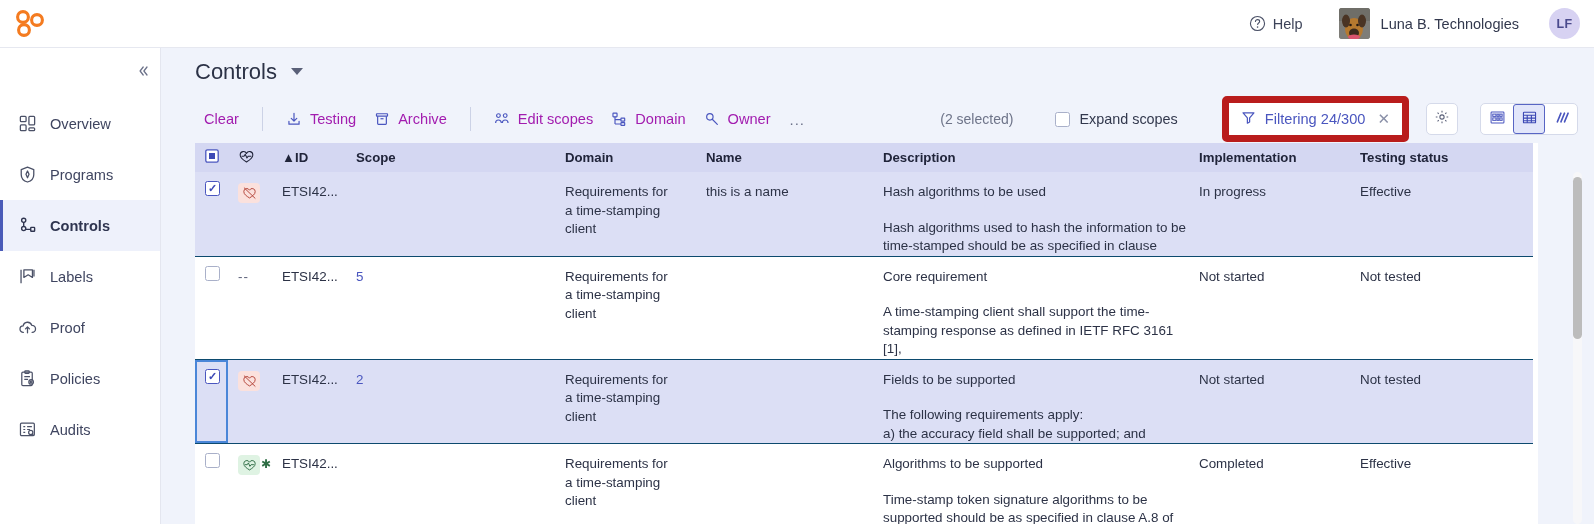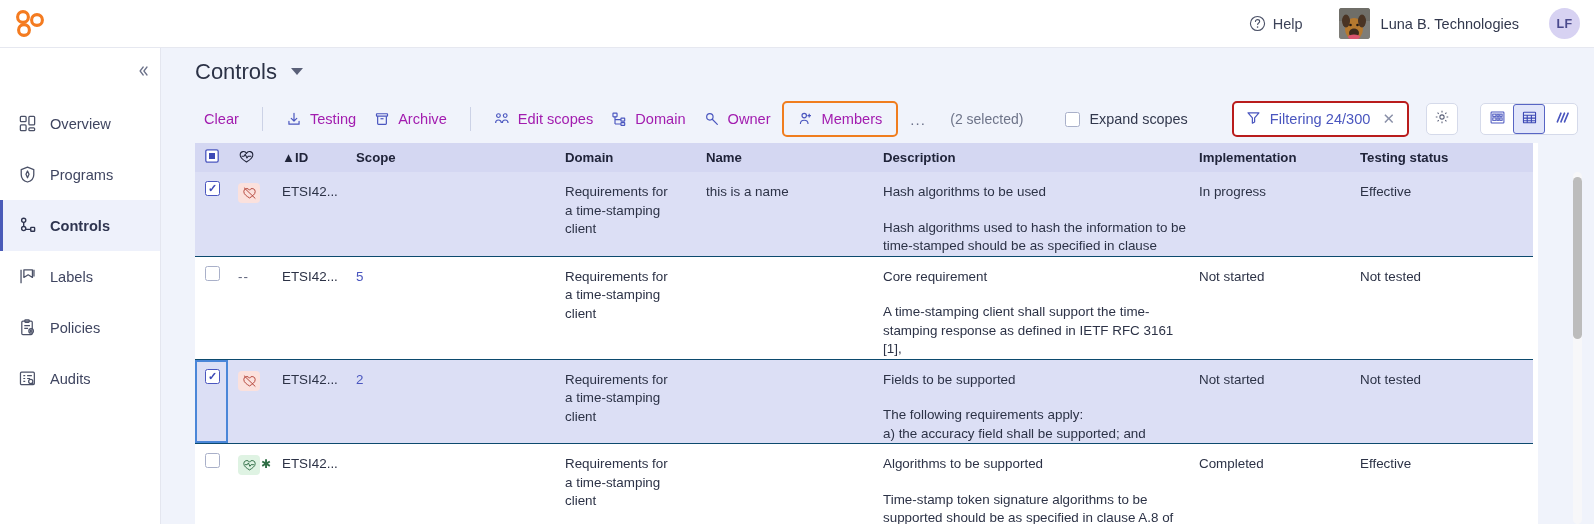--- a/index.html
+++ b/index.html
@@ -124,21 +124,21 @@
   .selected-count { color: #6e7489; font-size: 14px; margin-right: 34px; white-space: nowrap; }
   .expand-wrap { display: flex; align-items: center; gap: 9px; margin-right: 36px; cursor: pointer; }
   .cb {
     width: 15px; height: 15px; border: 1.5px solid #a9b0c9;
     border-radius: 2.5px; background: #fff; flex: 0 0 15px;
     display: flex; align-items: center; justify-content: center;
   }
   .expand-label { font-size: 14.4px; color: #32384d; white-space: nowrap; }
   .filter-chip {
     display: flex; align-items: center; gap: 9px;
-    background: #fff; border: 2px solid #b91c1c; border-radius: 5px;
+    background: #fff; border: 7px solid #b91c1c; border-radius: 5px;
     padding: 7px 12px; color: #4a56bf; font-size: 14.6px;
     cursor: pointer; white-space: nowrap;
   }
   .filter-chip .x { color: #8a90a8; font-size: 15px; margin-left: 3px; }
   .gear-btn {
     width: 32px; height: 32px; margin-left: 9px;
     background: #fff; border: 1px solid #d5daea; border-radius: 5px;
     display: flex; align-items: center; justify-content: center; cursor: pointer;
   }
   .view-group {
@@ -320,20 +320,29 @@
       <div class="nav-item">
         <span>
           <svg class="ico" viewBox="0 0 20 20" fill="none" stroke="#4b5167" stroke-width="1.35" stroke-linejoin="round">
             <path d="M3.2 3v14M6.2 3h9v8l-4.5-2.8L6.2 11z"></path>
             <path d="M16.8 3v7"></path>
           </svg>
         </span>
         <span>Labels</span>
       </div>
 
+      <div class="nav-item">
+        <span>
+          <svg class="ico" viewBox="0 0 20 20" fill="none" stroke="#4b5167" stroke-width="1.35" stroke-linejoin="round" stroke-linecap="round">
+            <path d="M5.6 15.2a3.4 3.4 0 0 1-.2-6.8 4.7 4.7 0 0 1 9.1-.7 3.7 3.7 0 0 1 .4 7.5"></path>
+            <path d="M10 15.6V9.4M7.9 11.4 10 9.3l2.1 2.1"></path>
+          </svg>
+        </span>
+        <span>Proof</span>
+      </div>
 
       <div class="nav-item">
         <span>
           <svg class="ico" viewBox="0 0 20 20" fill="none" stroke="#4b5167" stroke-width="1.3" stroke-linejoin="round">
             <rect x="4" y="3.4" width="11" height="14" rx="1.2"></rect>
             <rect x="7.2" y="1.9" width="4.6" height="2.6" rx=".7"></rect>
             <path d="M6.6 8h6M6.6 11h4"></path>
             <circle cx="13.8" cy="13.6" r="2.4" fill="#fff"></circle>
             <circle cx="13.8" cy="13.6" r="1"></circle>
           </svg>
@@ -419,30 +428,20 @@
       <div class="tb-btn">
         <span>
           <svg class="ico" viewBox="0 0 18 18" fill="none" stroke="#4a56bf" stroke-width="1.35" stroke-linecap="round">
             <circle cx="6.6" cy="6.6" r="3.6"></circle>
             <path d="M9.3 9.3 15 15"></path>
           </svg>
         </span>
         <span>Owner</span>
       </div>
 
-      <div class="tb-btn highlight">
-        <span>
-          <svg class="ico" viewBox="0 0 18 18" fill="none" stroke="#4a56bf" stroke-width="1.3" stroke-linejoin="round">
-            <circle cx="7" cy="5.2" r="2.5"></circle>
-            <path d="M2.7 14.6c0-2.4 1.9-4.2 4.3-4.2s4.3 1.8 4.3 4.2"></path>
-            <path d="M12.6 3.2v4M10.6 5.2h4"></path>
-          </svg>
-        </span>
-        <span>Members</span>
-      </div>
 
       <div class="tb-more">...</div>
 
       <div class="tb-right">
         <span class="selected-count">(2 selected)</span>
 
         <div class="expand-wrap">
           <span class="cb"></span>
           <span class="expand-label">Expand scopes</span>
         </div>

